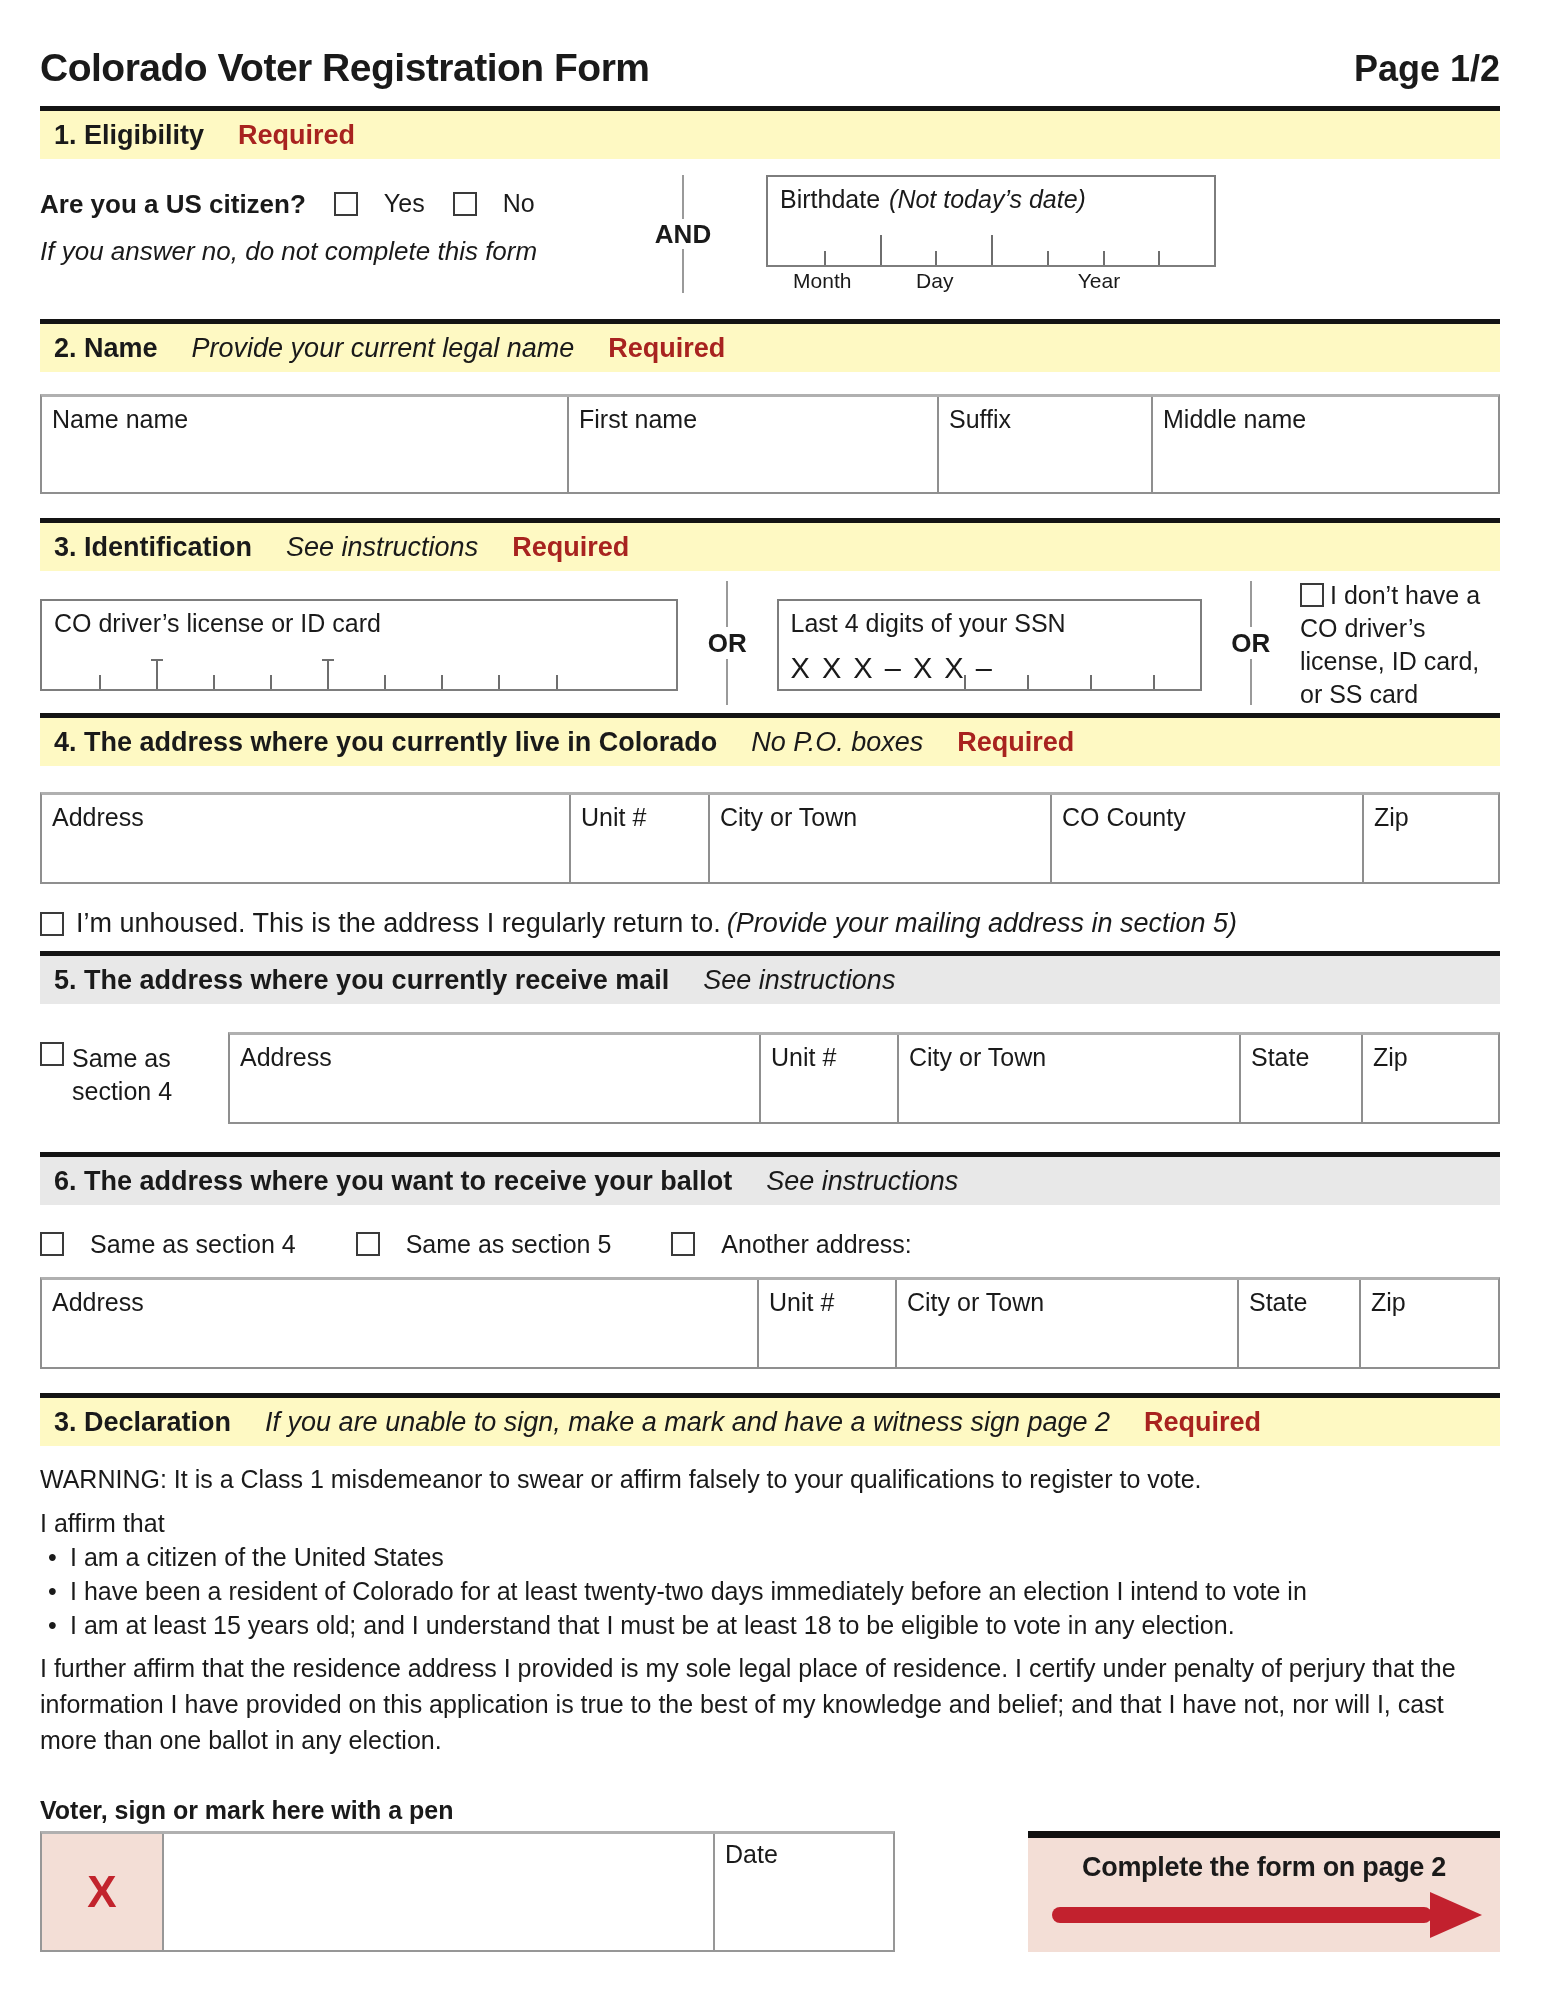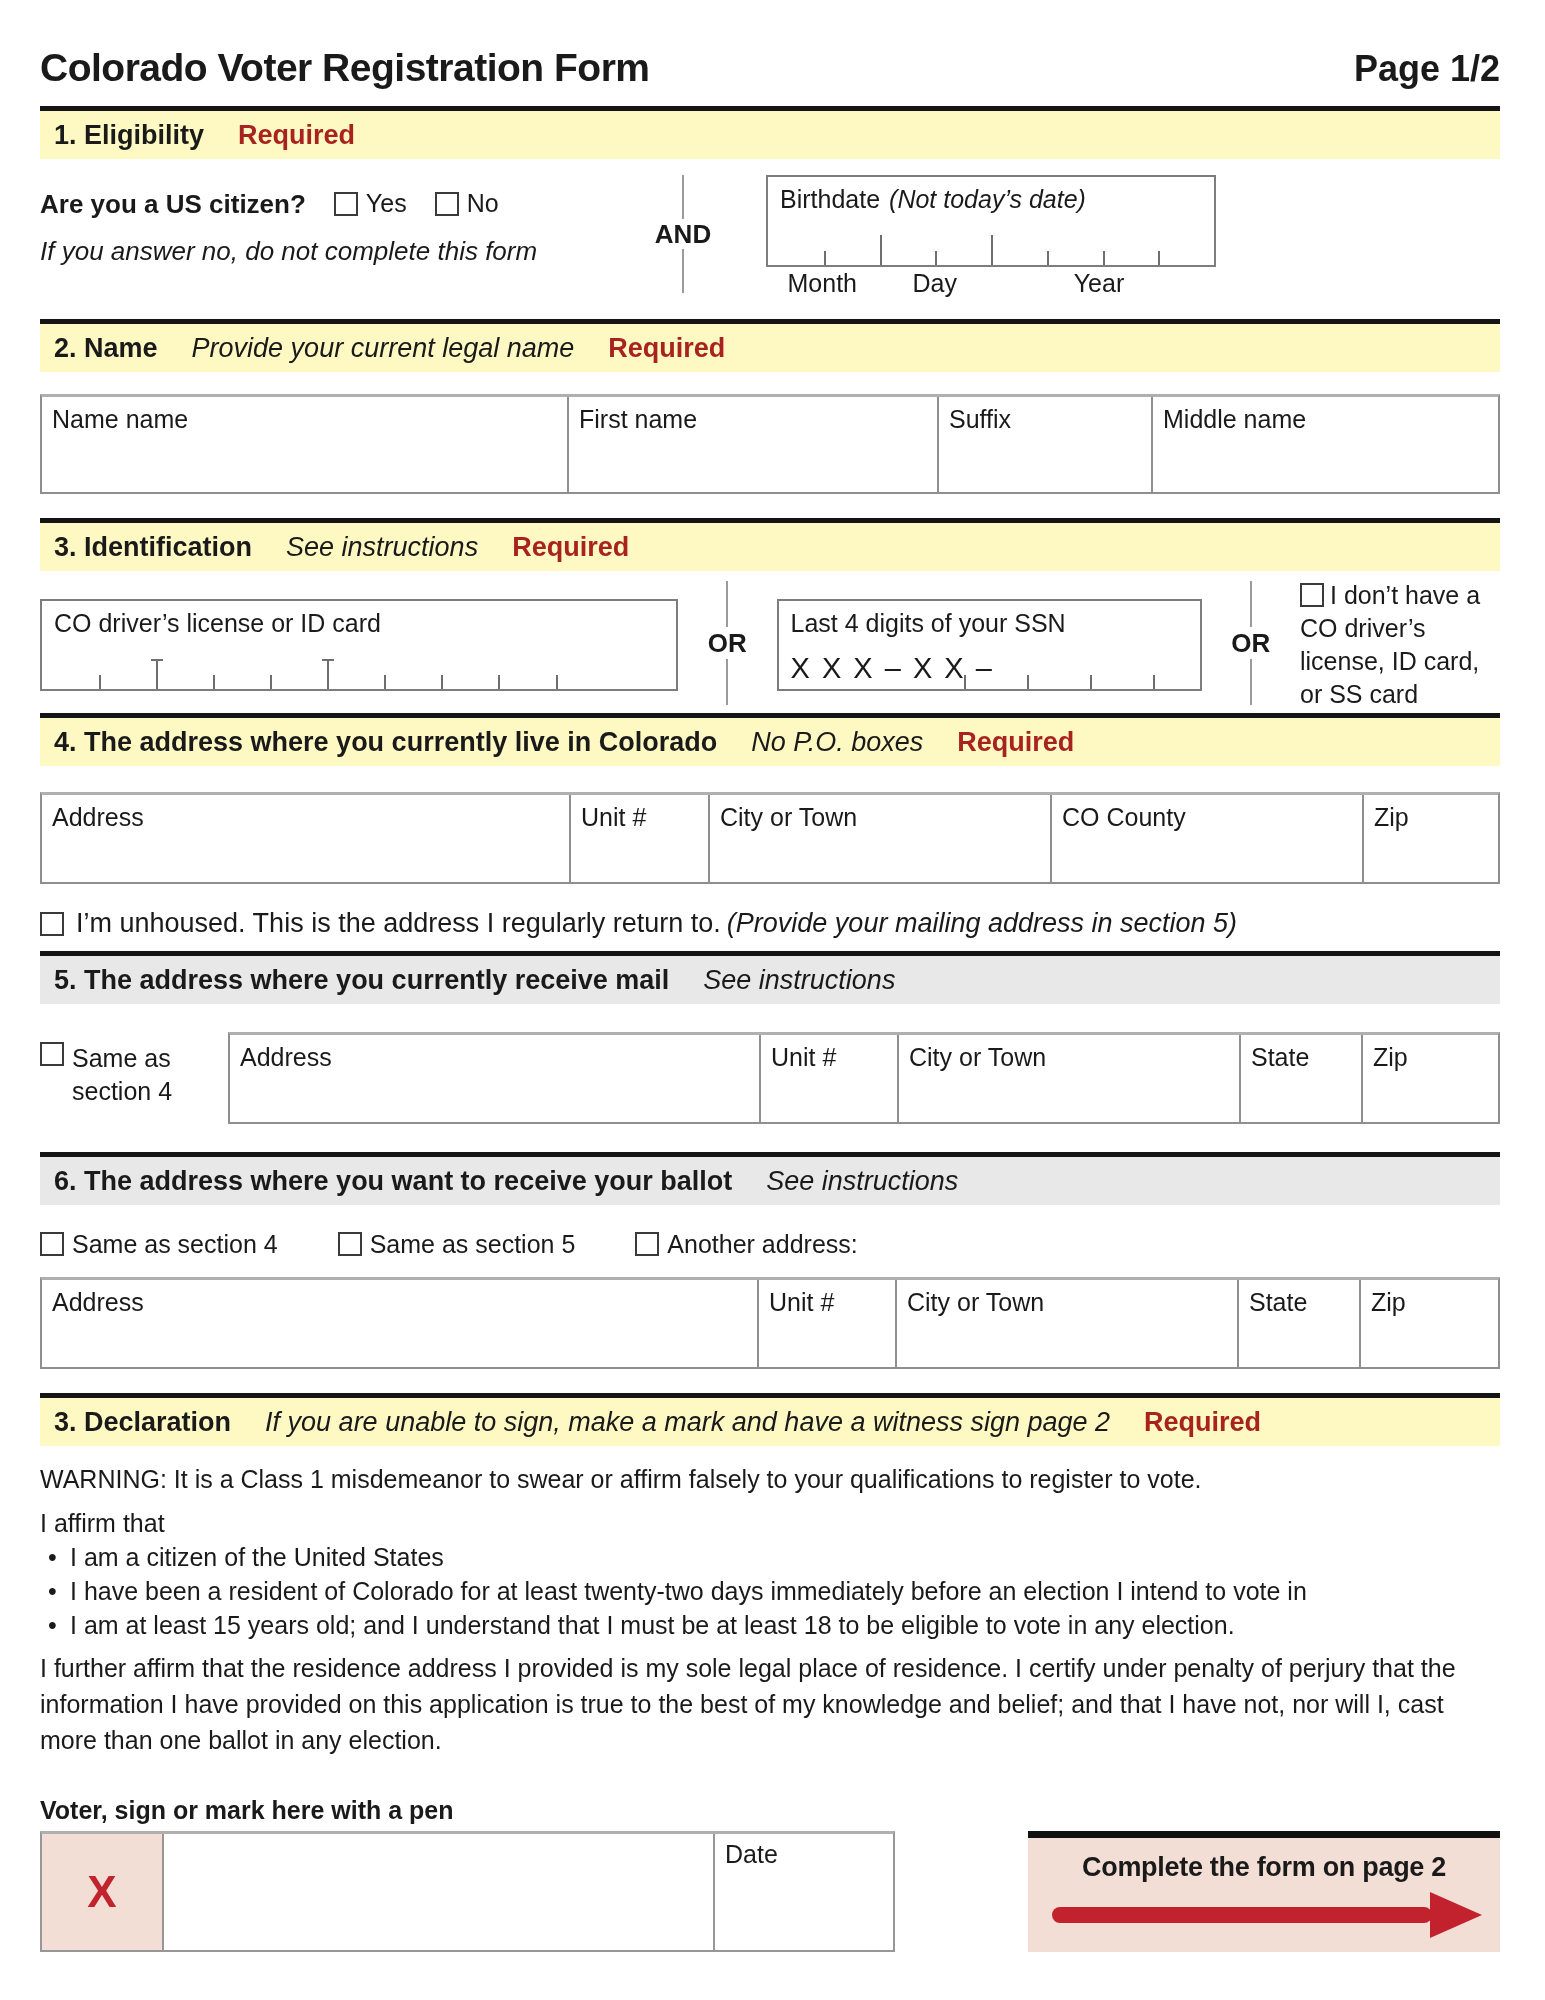--- a/index.html
+++ b/index.html
@@ -13,34 +13,34 @@
   .title{font-size:39px;font-weight:700;letter-spacing:-0.5px;}
   .pageno{font-size:36px;font-weight:700;}
   
   .rule{height:5px;background:#141414;}
   .band{height:48px;display:flex;align-items:center;gap:34px;padding:0 14px;box-sizing:border-box;font-size:27px;}
   .band .bt{font-weight:700;}
   .band.pink{background:#fef9c3;}
   .band.gray{background:#e8e8e8;}
   
   .cb{display:inline-block;width:20px;height:20px;border:2px solid #3a3a3a;background:#fff;vertical-align:-3px;margin-right:8px;flex:none;}
-  .cbgroup{display:inline-flex;align-items:center;font-size:25px;}
+  .cbgroup{display:inline-flex;align-items:center;font-size:25px;gap:18px;}
   
   .elig{display:flex;margin-top:16px;height:138px;}
   .elig-left{width:600px;padding-top:14px;}
   .qline{font-size:26px;display:flex;align-items:flex-start;gap:28px;}
   .qline .q{font-weight:700;}
   .note{margin-top:16px;font-size:26px;}
   .anddiv{width:86px;display:flex;flex-direction:column;align-items:center;}
   .vline{width:2px;height:44px;background:#9a9a9a;}
   .andtxt{font-size:26px;line-height:30px;}
   .bwrap{margin-left:40px;width:450px;}
   .bbox{position:relative;height:92px;border:2px solid #7d7d7d;box-sizing:border-box;background:#fff;}
   .blabel{padding:8px 12px;font-size:25px;display:flex;gap:9px;}
-  .mdy{position:relative;height:30px;font-size:25px;}
+  .mdy{position:relative;height:30px;font-size:21px;}
   .mdy span{position:absolute;top:2px;transform:translateX(-50%);}
   
   .tick{position:absolute;bottom:0;width:2px;background:#6e6e6e;}
   .tick.sm{height:14px;}
   .tick.tl{height:30px;}
   .tick.cap::after{content:'';position:absolute;top:0;left:-5px;width:12px;height:2px;background:#6e6e6e;}
   
   .frow{display:flex;border:2px solid #8f8f8f;border-top:3px solid #b0b0b0;box-sizing:border-box;background:#fff;}
   .cell{box-sizing:border-box;padding:8px 10px;font-size:25px;}
   .cell + .cell{border-left:2px solid #8f8f8f;}

